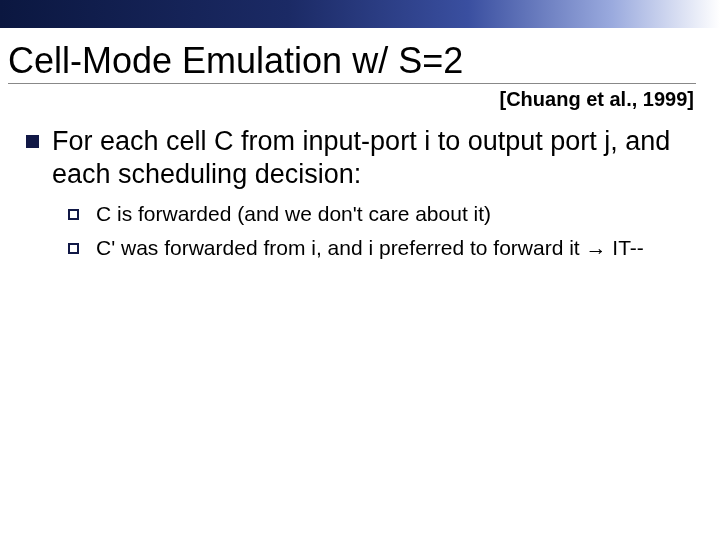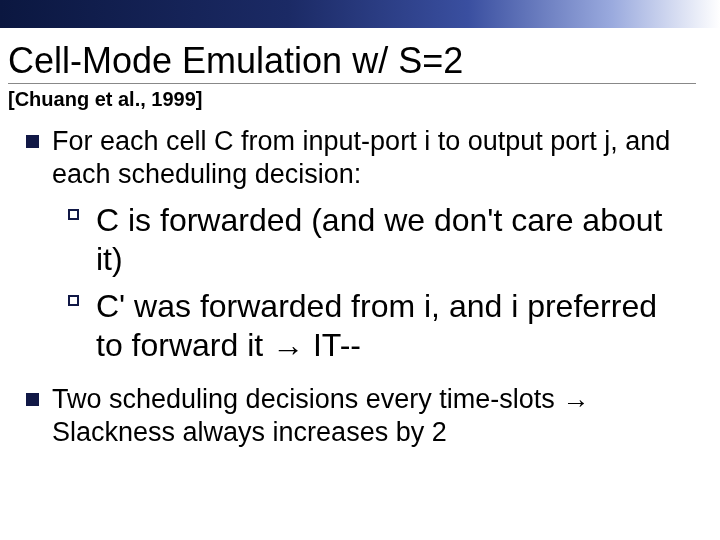--- a/index.html
+++ b/index.html
@@ -26,20 +26,21 @@
     font-weight: 400;
     margin: 4px 0 2px 0;
     line-height: 1.15;
   }
   .title-line {
     border: none;
     border-top: 1px solid #888;
     margin: 2px 0 4px 0;
   }
   .citation {
+    text-align: right;
     font-size: 20px;
     font-weight: 700;
     margin-bottom: 14px;
     padding-right: 2px;
   }
   ul.level1 {
     list-style: none;
     padding: 0;
     margin: 12px;
   }
@@ -60,21 +61,21 @@
     background: #111846;
   }
   ul.level2 {
     list-style: none;
     padding: 0;
     margin: 10px 0 0 14px;
   }
   ul.level2 > li {
     position: relative;
     padding-left: 30px;
-    font-size: 32px;
+    font-size: 21px;
     line-height: 1.22;
     margin-bottom: 8px;
   }
   ul.level2 > li::before {
     content: "";
     position: absolute;
     left: 2px;
     top: 8px;
     width: 11px;
     height: 11px;
@@ -97,17 +98,14 @@
   <div class="citation">[Chuang et al., 1999]</div>
 
   <ul class="level1">
     <li>
       <span>For each cell C from input-port i to output port j, and each scheduling decision:</span>
       <ul class="level2">
         <li><span>C is forwarded (and we don't care about it)</span></li>
         <li><span class="arrow">C' was forwarded from i, and i preferred to forward it → IT--</span></li>
       </ul>
     </li>
-    <li>
-      <span class="arrow">Two scheduling decisions every time-slots → Slackness always increases by 2</span>
-    </li>
   </ul>
 </div>
 
 </body></html>

